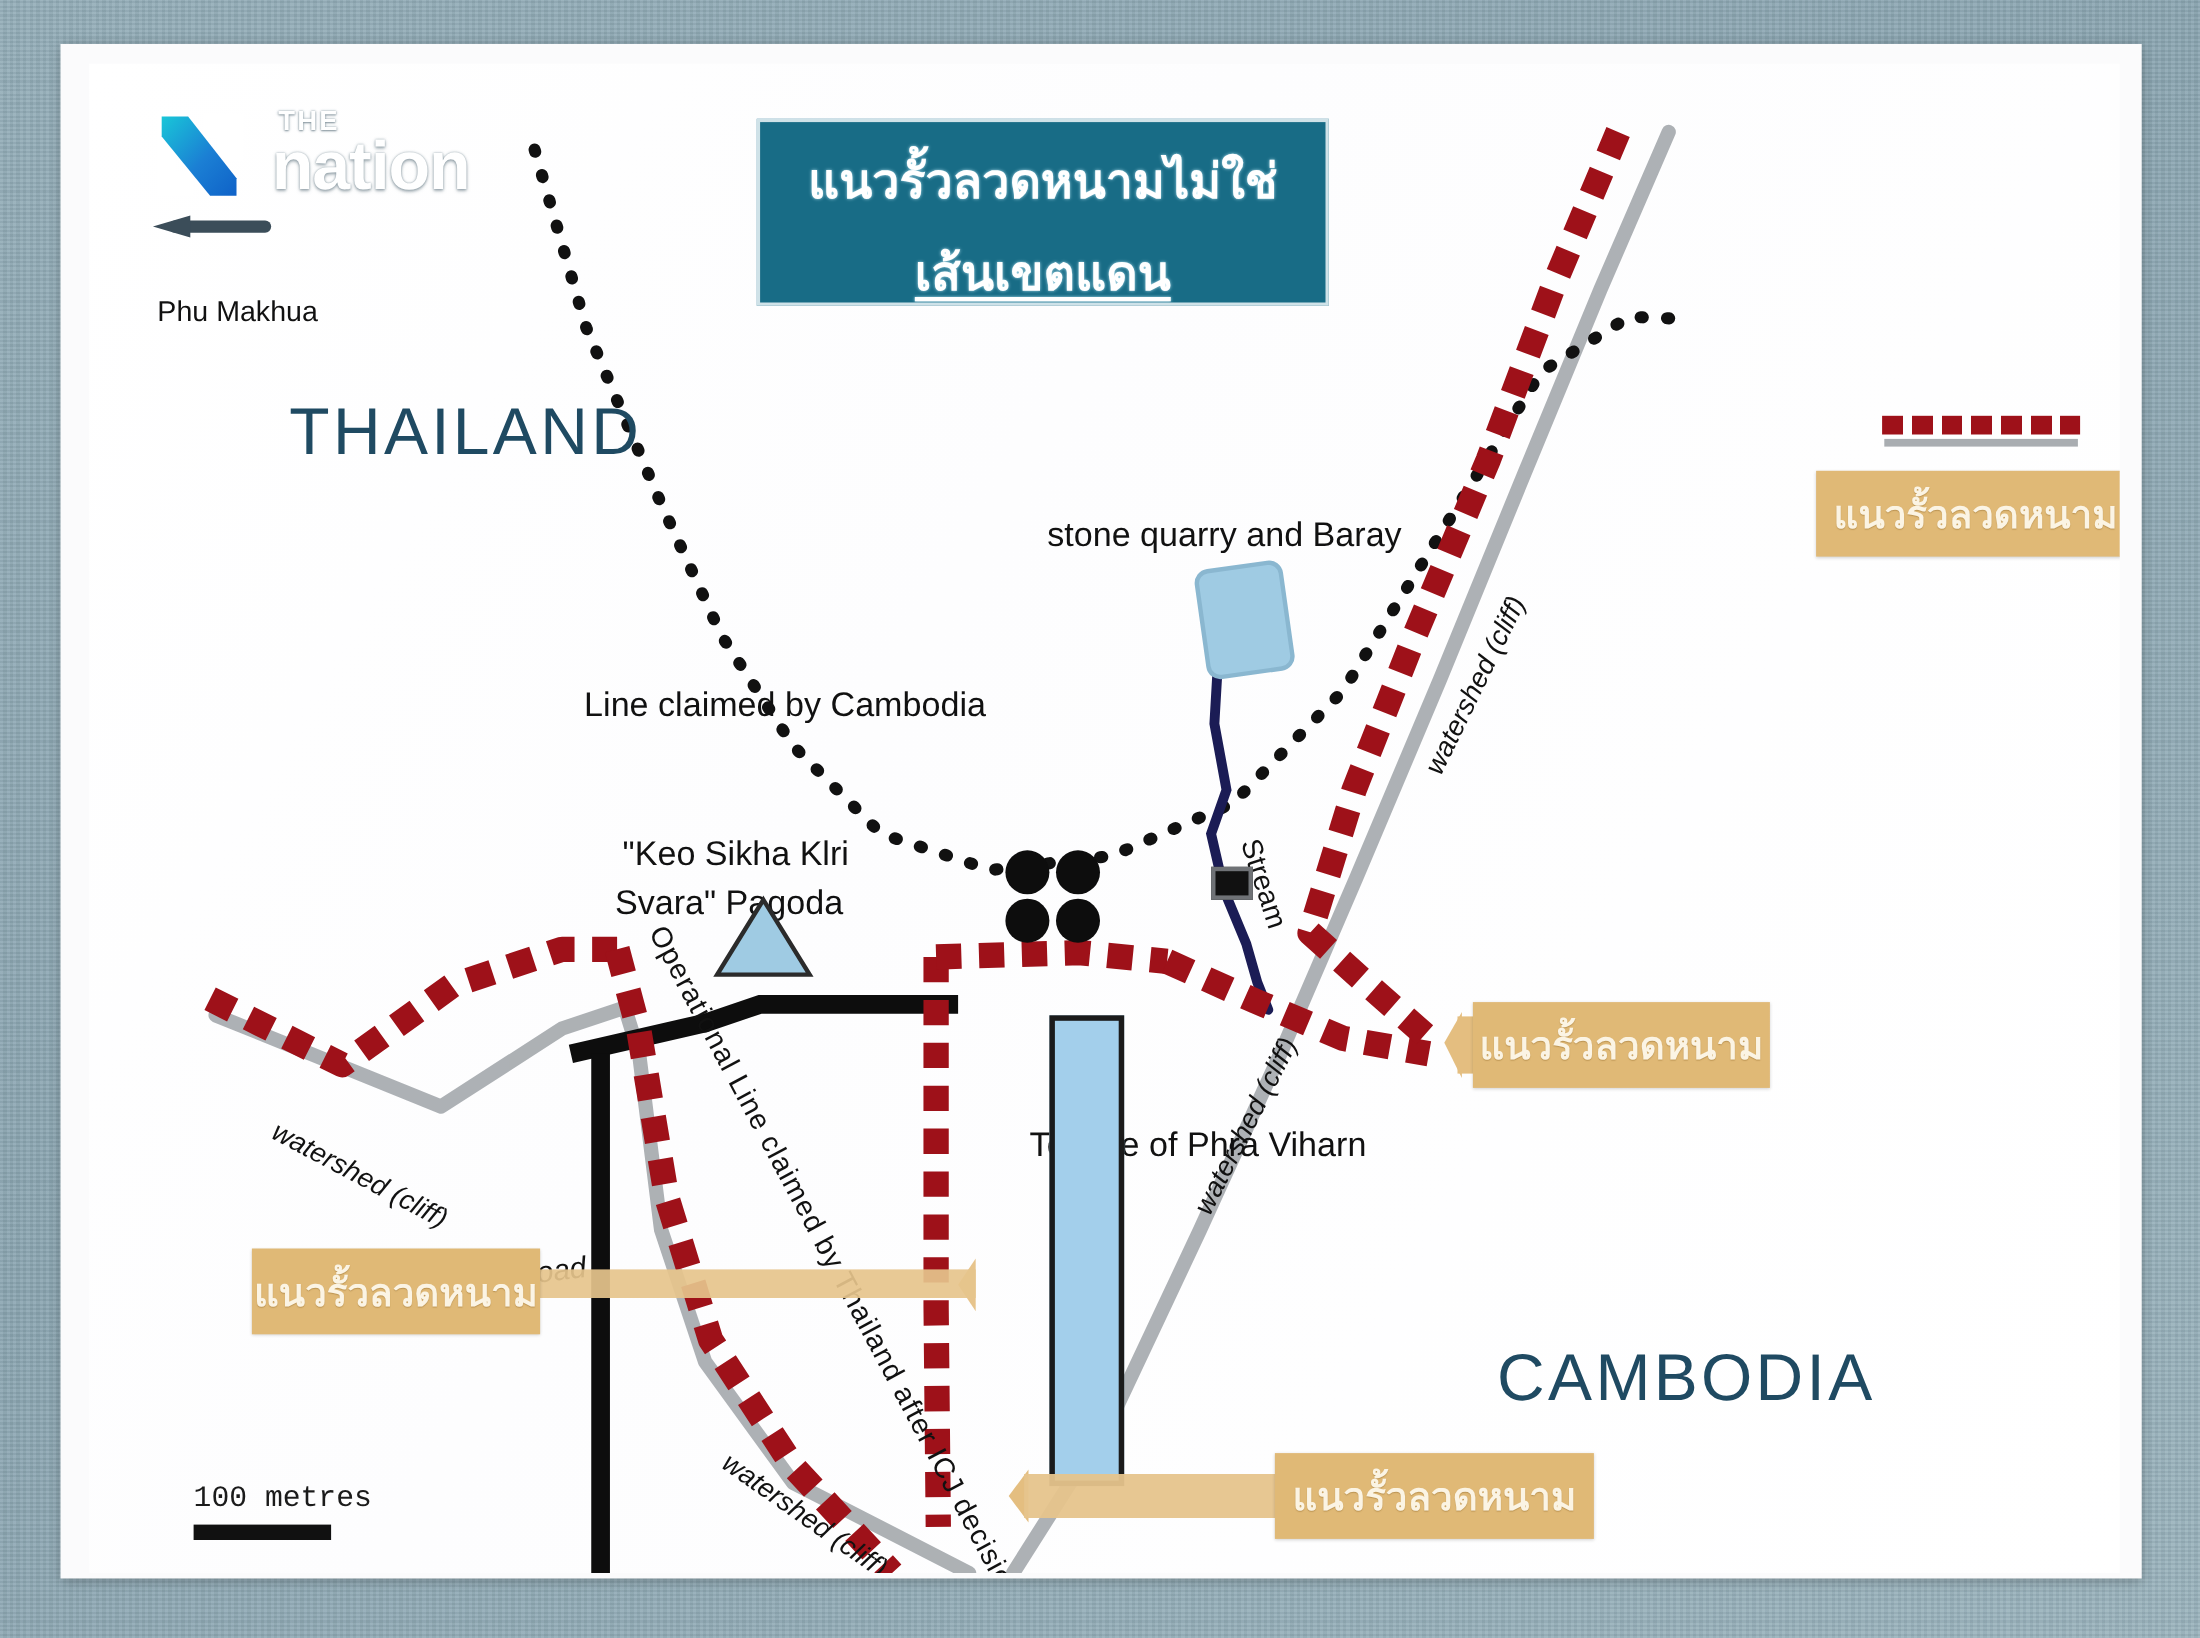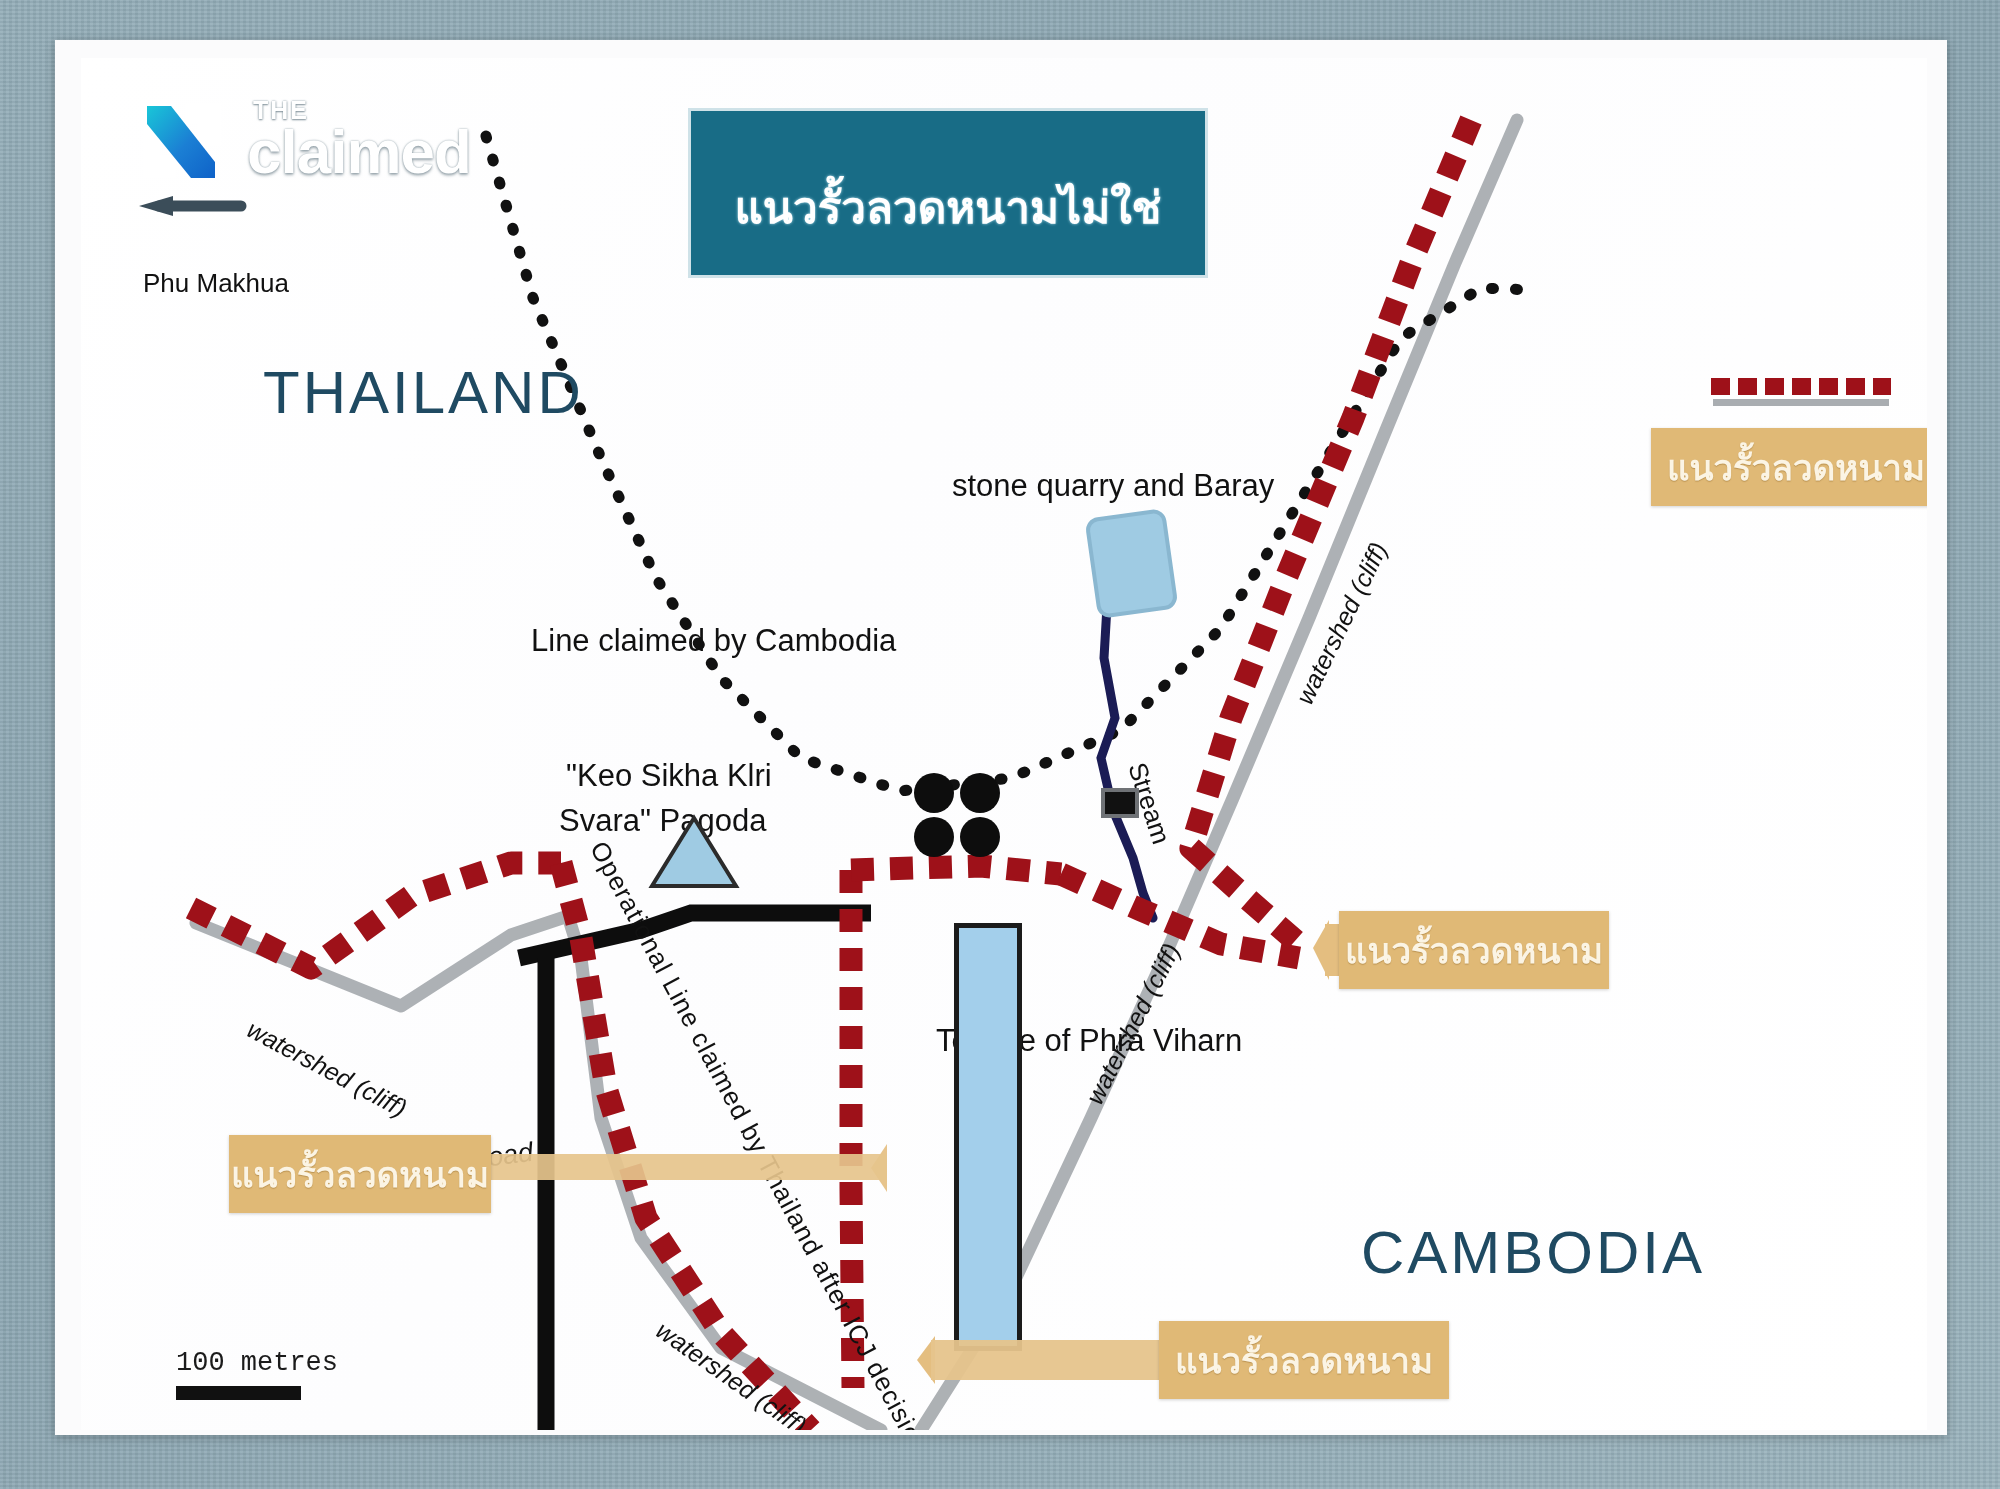--- a/index.html
+++ b/index.html
@@ -178,34 +178,35 @@
           <path d="M2,2 L26,2 L26,30 L2,30 Z" fill="#ffffff"></path>
           <path d="M2,30 L18,30 L18,62 L2,62 Z" fill="#ffffff"></path>
           <path d="M2,54 L34,54 L34,76 L2,76 Z" fill="#ffffff"></path>
           <path d="M56,2 L80,2 L80,44 L56,44 Z" fill="#ffffff"></path>
           <path d="M44,2 L62,2 L62,22 L44,22 Z" fill="#ffffff"></path>
           <path d="M6,4 L30,4 L74,60 L74,76 L50,76 L6,22 Z" fill="url(#gN)"></path>
         </svg>
       </div>
       <div class="wordwrap">
         <div class="the">THE</div>
-        <div class="nation">claimed</div>
+        <div class="nation">nation</div>
       </div>
     </div>
 
     <svg class="layer" viewBox="0 0 1846 1372" style="pointer-events:none">
       <g>
         <line x1="78" y1="148" x2="160" y2="148" stroke="#3b4d59" stroke-width="11" stroke-linecap="round"></line>
         <polygon points="58,148 92,138 92,158" fill="#3b4d59"></polygon>
       </g>
     </svg>
     <div class="lbl place big" style="left:62px;top:210px;">Phu Makhua</div>
 
     <div id="title-banner">
       <div>แนวรั้วลวดหนามไม่ใช่</div>
+      <div class="underline">เส้นเขตแดน</div>
     </div>
 
     <div class="lbl country" style="left:1280px;top:1160px;">CAMBODIA</div>
     <div class="lbl country" style="left:182px;top:300px;">THAILAND</div>
 
     <div class="lbl place" style="left:450px;top:565px;">Line claimed by Cambodia</div>
     <div class="lbl place" style="left:857px;top:410px;margin-left:14px;">stone quarry and Baray</div>
     <div class="lbl place" style="left:485px;top:700px;">"Keo Sikha Klri</div>
     <div class="lbl place" style="left:478px;top:745px;">Svara" Pagoda</div>
     <div class="lbl place" style="left:855px;top:965px;">Temple of Phra Viharn</div>

